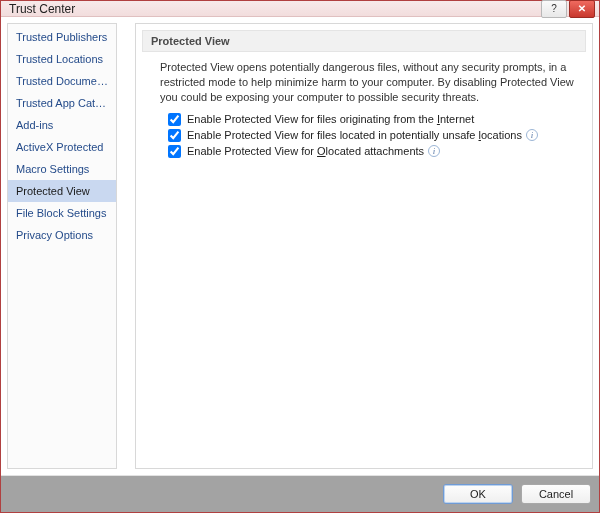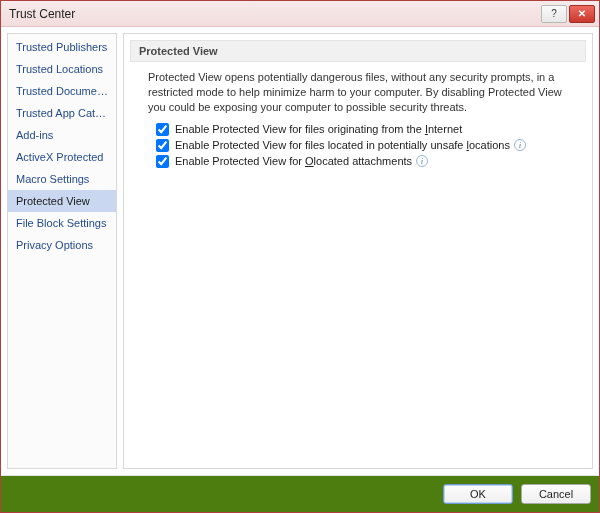--- a/index.html
+++ b/index.html
@@ -15,21 +15,21 @@
   .window {
     width: 600px;
     height: 513px;
     border: 1px solid #b04040;
     background: #fff;
     display: flex;
     flex-direction: column;
     box-shadow: 0 0 6px rgba(0,0,0,.15);
   }
   .titlebar {
-    height: 26px;
+    height: 16px;
     background: linear-gradient(#f7eaea, #f2dddd);
     border-bottom: 1px solid #e0c0c0;
     display: flex;
     align-items: center;
     padding: 0 4px 0 8px;
     color: #222;
   }
   .titlebar .title { flex: 1; font-size: 12px; }
   .titlebar .ctl {
     width: 26px; height: 18px;
@@ -41,21 +41,21 @@
     font-size: 10px; color:#333;
   }
   .titlebar .ctl.close {
     background: linear-gradient(#ef6a5f,#c8382e);
     border-color:#9c2c24; color:#fff; font-weight:bold;
   }
   .body {
     flex: 1;
     display: flex;
     padding: 6px;
-    gap: 6px;
+    gap: 18px;
     min-height: 0;
   }
   .sidebar {
     width: 110px;
     border: 1px solid #d8d8d8;
     background: #fbfbfb;
     display: flex;
     flex-direction: column;
     padding-top: 2px;
   }
@@ -108,21 +108,21 @@
     font-size:9px;
     align-items:center; justify-content:center;
     margin-left:4px;
     font-style: italic;
     font-family: Georgia, serif;
   }
   .footer {
     border-top: 1px solid #e2e2e2;
     padding: 8px;
     display:flex; justify-content:flex-end; gap:8px;
-    background:#4d7c0f;
+    background:#a3a3a3;
   }
   .btn {
     min-width: 70px;
     padding: 3px 14px;
     background: linear-gradient(#fdfdfd,#efefef);
     border: 1px solid #a8a8a8;
     border-radius: 3px;
     font-size: 11px;
     color:#222;
   }

